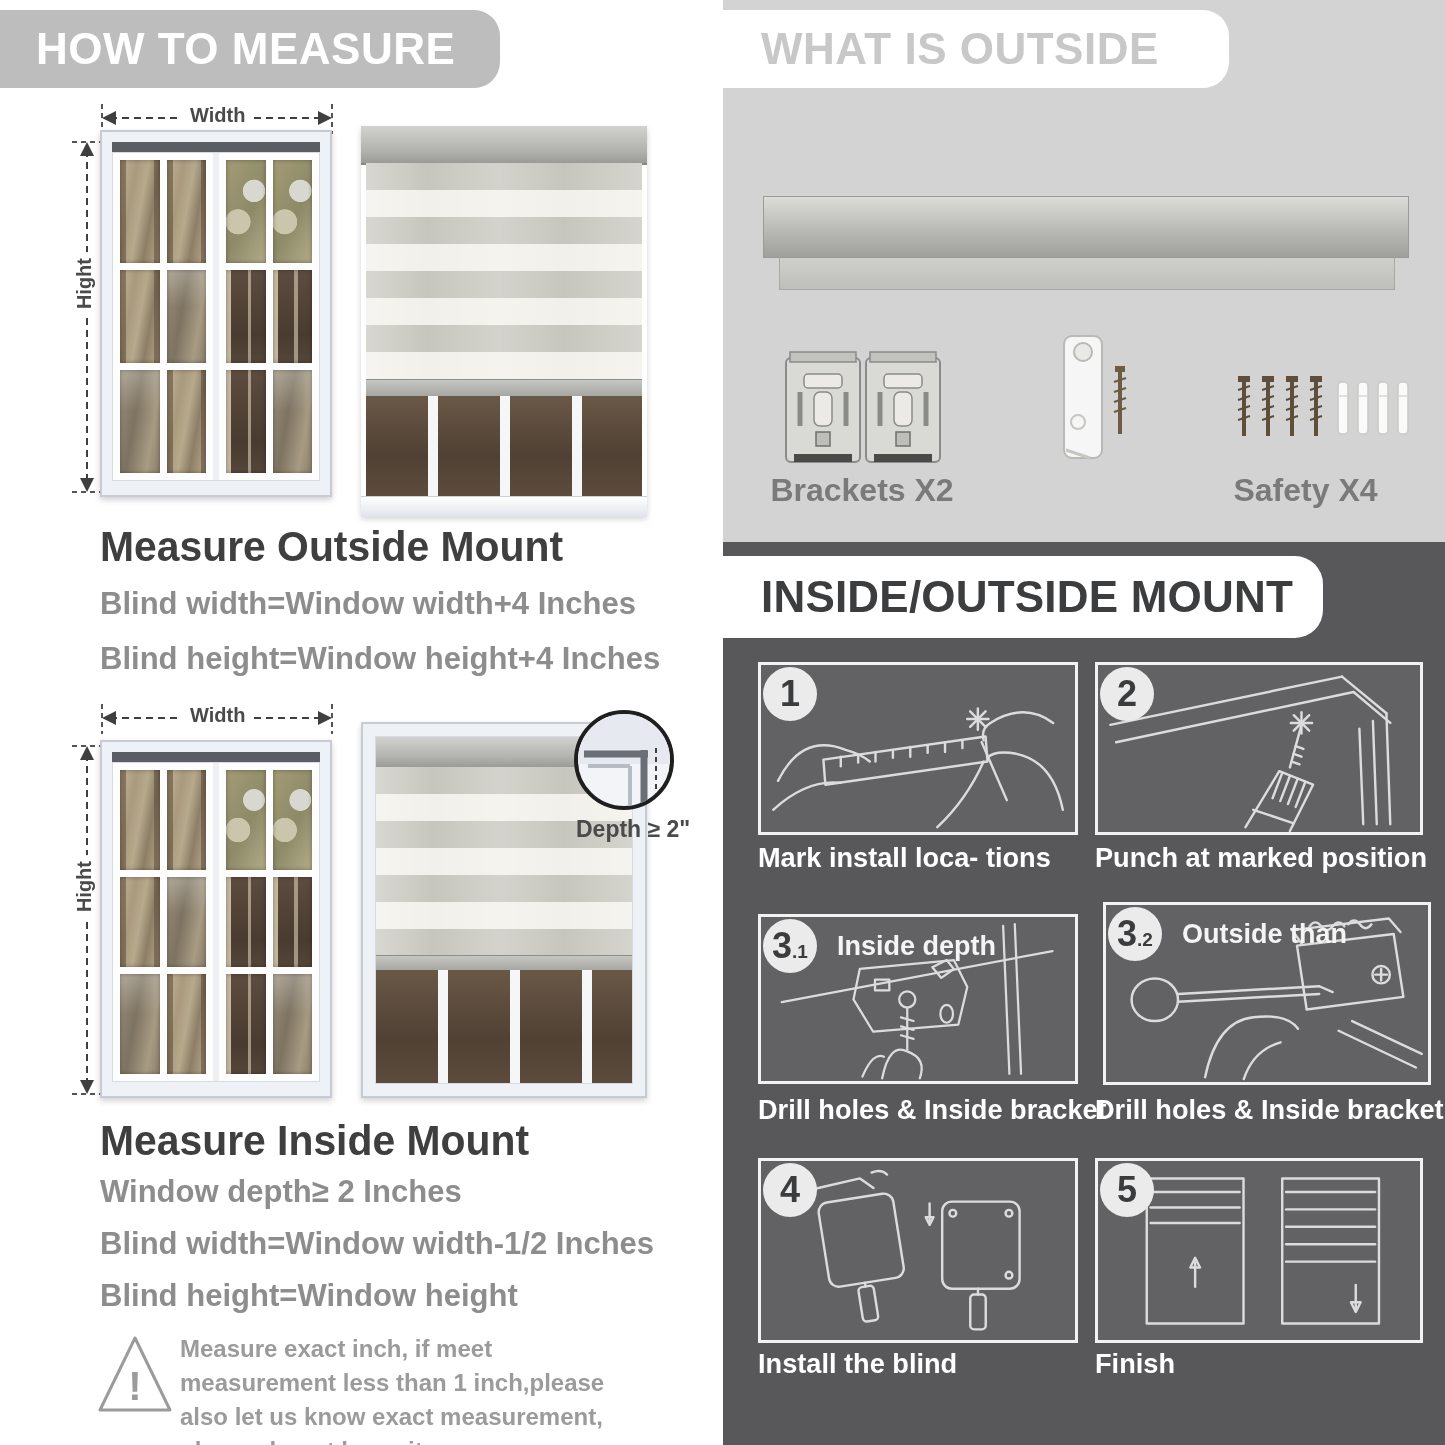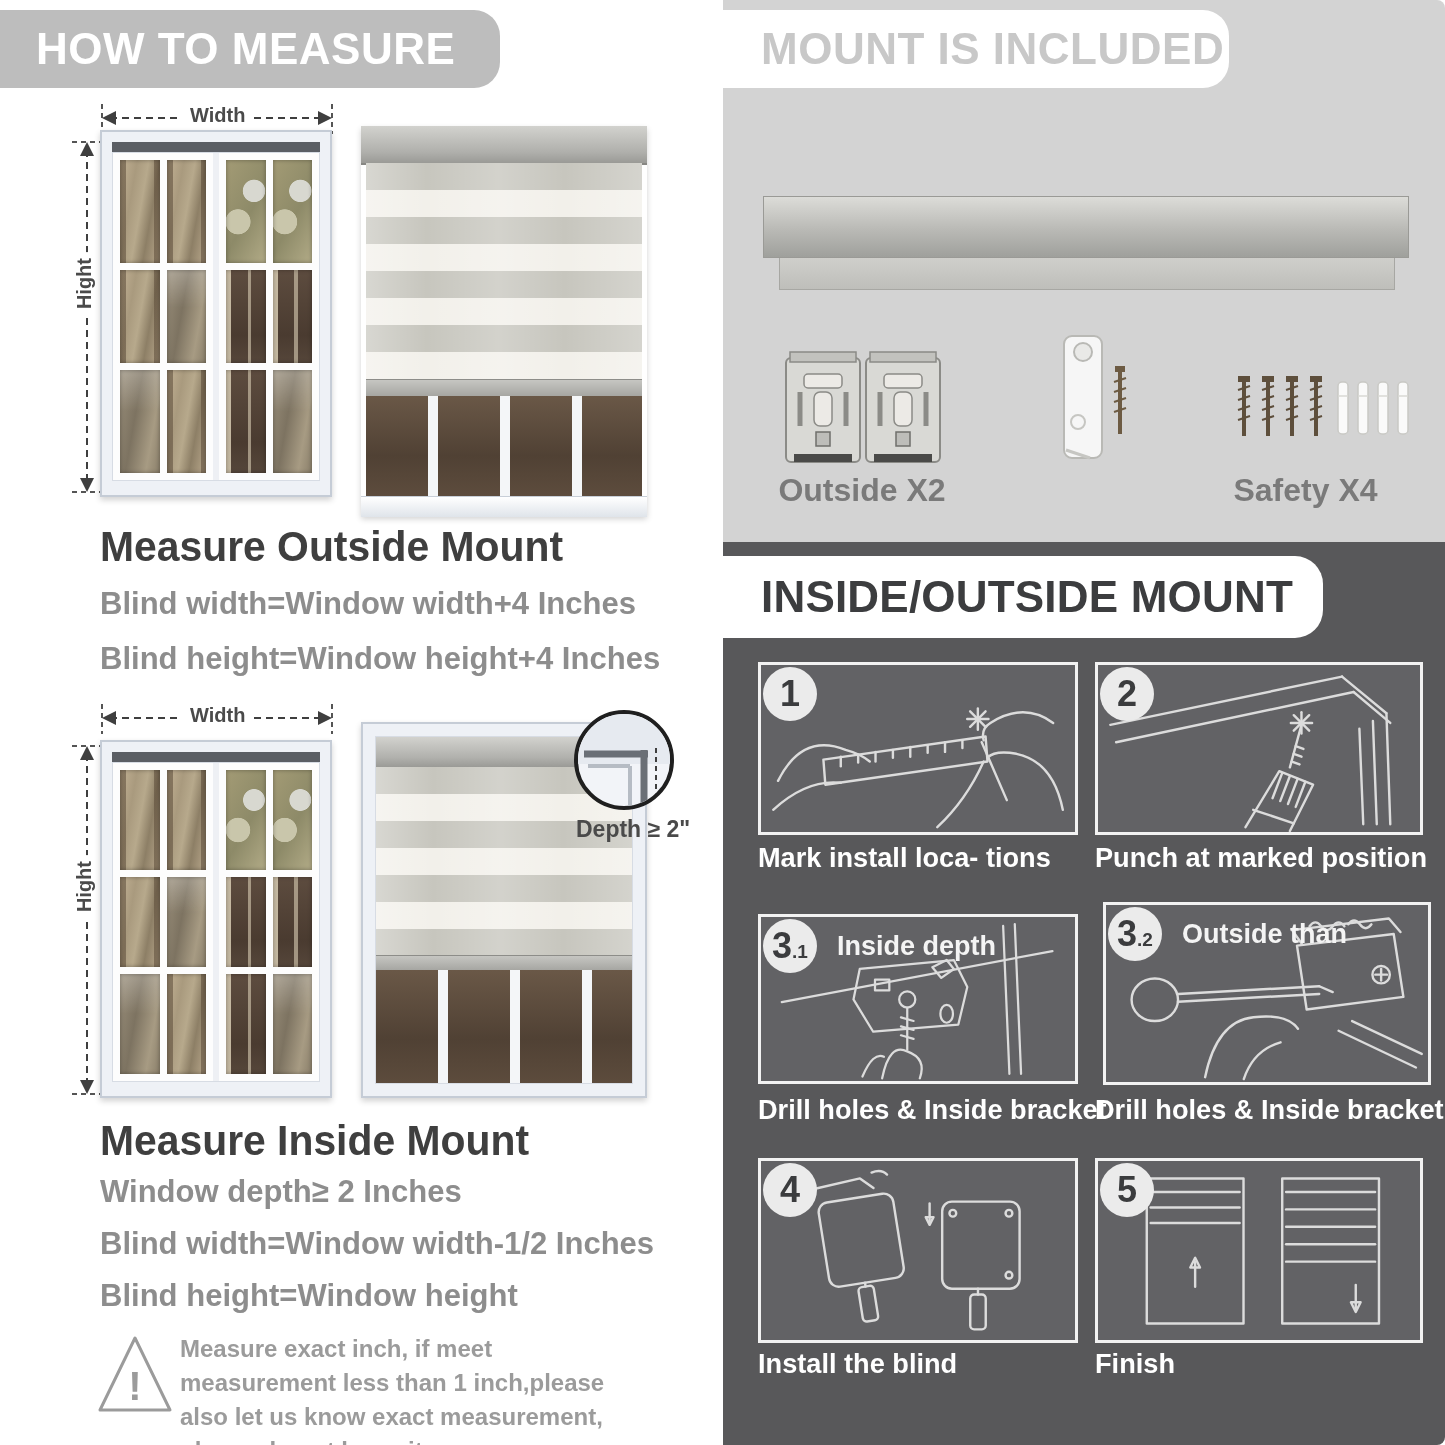--- a/index.html
+++ b/index.html
@@ -1,17 +1,17 @@
 <!DOCTYPE html>
 <html><head>
 <meta charset="utf-8">
 <style>
   html,body{margin:0;padding:0;background:#fff;}
   #stage{position:relative;width:1445px;height:1445px;overflow:hidden;
-         font-family:"Liberation Sans",sans-serif;background:#ffffff;border-radius:8px;}
+         font-family:"Liberation Sans",sans-serif;background:#ffffff;}
   .abs{position:absolute;}
 
   
   .hdr-left{left:0;top:10px;width:500px;height:78px;background:#bdbdbd;
     border-radius:0 26px 26px 0;color:#fff;font-size:44px;font-weight:bold;
     line-height:78px;padding-left:36px;box-sizing:border-box;letter-spacing:.5px;}
   .hdr-right{left:723px;top:10px;width:506px;height:78px;background:#fff;
     border-radius:0 26px 26px 0;color:#c8c8c8;font-size:44px;font-weight:bold;
     line-height:78px;padding-left:38px;box-sizing:border-box;letter-spacing:.5px;}
   .hdr-mount{left:0;top:14px;width:600px;height:82px;background:#fff;
@@ -223,21 +223,21 @@
   <div class="abs g-line" style="left:100px;top:1277px;">Blind height=Window height</div>
 
   <svg class="abs" style="left:96px;top:1332px;" width="78" height="84">
     <polygon points="39,6 74,78 4,78" fill="none" stroke="#9b9b9b" stroke-width="3" stroke-linejoin="round"></polygon>
     <text x="39" y="68" text-anchor="middle" font-family="Liberation Sans,sans-serif" font-size="40" font-weight="bold" fill="#9b9b9b">!</text>
   </svg>
   <div class="abs warn-text" style="left:180px;top:1332px;width:455px;">Measure exact inch, if meet measurement less than 1 inch,please also let us know exact measurement, please do not leave it</div>
 
   <div class="abs light-section"></div>
 
-  <div class="abs hdr-right">MOUNT IS INCLUDED</div>
+  <div class="abs hdr-right">WHAT IS OUTSIDE</div>
 
 
   <div class="abs headrail" style="left:763px;top:196px;width:646px;height:62px;"></div>
   <div class="abs headrail-lip" style="left:779px;top:258px;width:616px;height:32px;"></div>
 
   <svg class="abs" style="left:760px;top:330px;" width="660" height="140">
 
     <g>
       <rect x="26" y="28" width="74" height="104" rx="5" fill="#d9d9d5" stroke="#8b8b87" stroke-width="2"></rect>
       <rect x="30" y="22" width="66" height="10" fill="#c2c2be" stroke="#8b8b87" stroke-width="1.5"></rect>
@@ -315,21 +315,21 @@
         <rect x="618" y="52" width="10" height="52" rx="4" fill="#fafafa" stroke="#c9c9c5" stroke-width="1.5"></rect>
         <rect x="638" y="52" width="10" height="52" rx="4" fill="#fafafa" stroke="#c9c9c5" stroke-width="1.5"></rect>
         <line x1="578" y1="66" x2="588" y2="66" stroke="#d9d9d5" stroke-width="1.5"></line>
         <line x1="598" y1="66" x2="608" y2="66" stroke="#d9d9d5" stroke-width="1.5"></line>
         <line x1="618" y1="66" x2="628" y2="66" stroke="#d9d9d5" stroke-width="1.5"></line>
         <line x1="638" y1="66" x2="648" y2="66" stroke="#d9d9d5" stroke-width="1.5"></line>
       </g>
     </g>
   </svg>
 
-  <div class="abs item-label" style="left:760px;top:472px;width:204px;">Outside X2</div>
+  <div class="abs item-label" style="left:760px;top:472px;width:204px;">Brackets X2</div>
   <div class="abs item-label" style="left:1218px;top:472px;width:175px;">Safety X4</div>
 
   <div class="abs dark-section">
 
     <div class="abs hdr-mount">INSIDE/OUTSIDE MOUNT</div>
 
     <div class="panel" style="left:35px;top:120px;width:320px;height:173px;">
       <svg class="art" viewBox="0 0 320 173">
         <path d="M15,120 Q40,70 85,88 Q100,92 110,100"></path>
         <path d="M10,150 Q45,118 80,122"></path>

